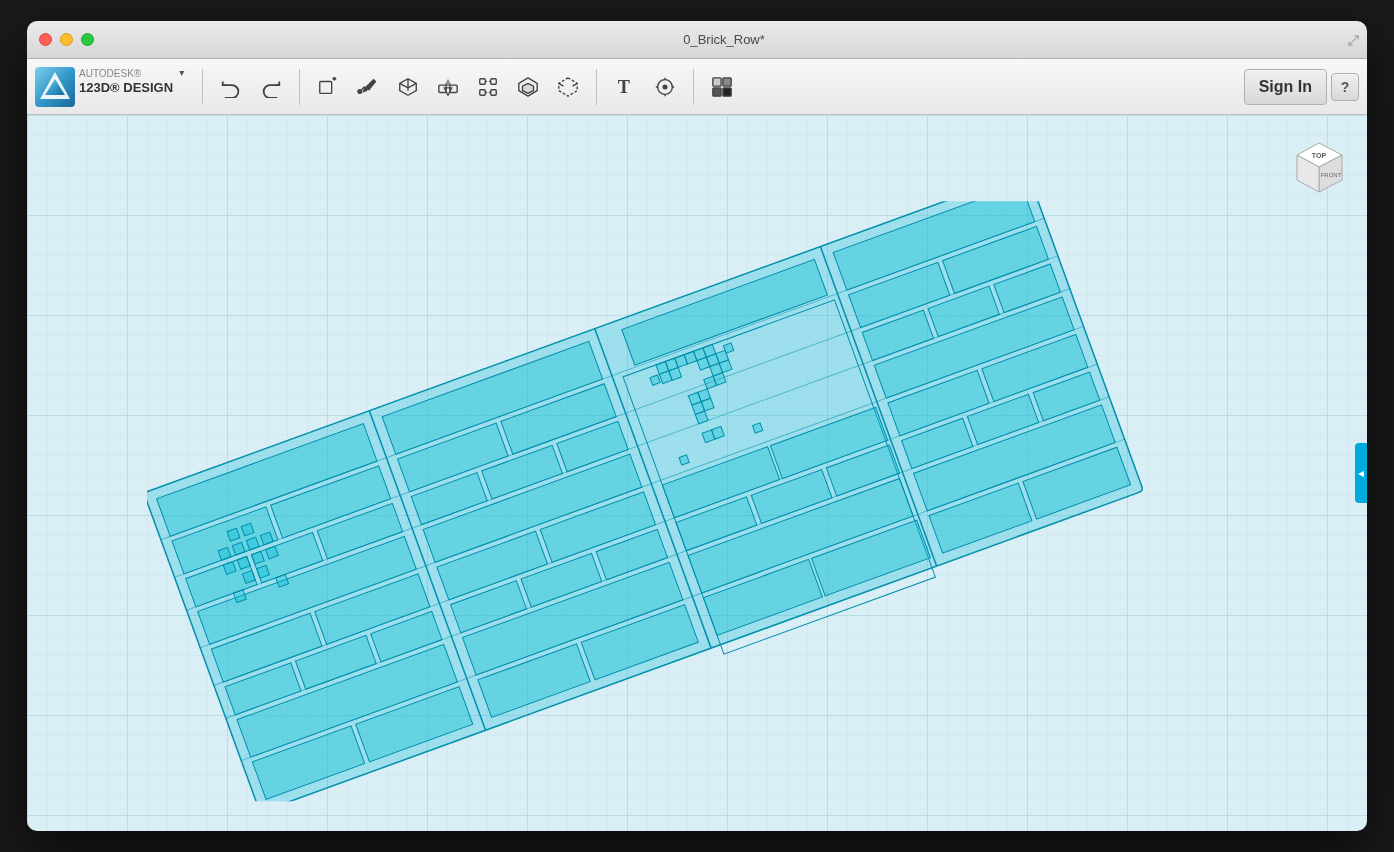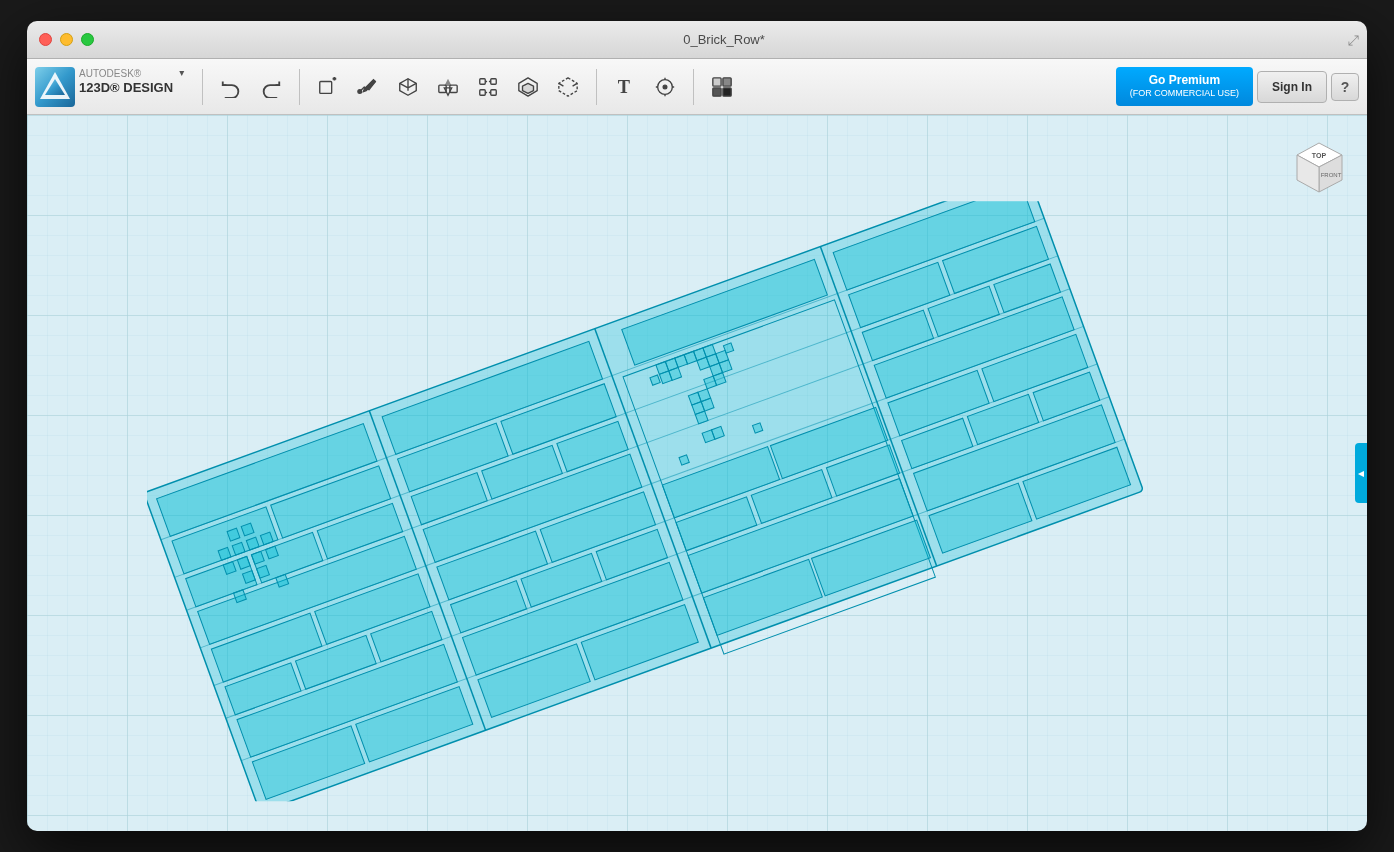--- a/index.html
+++ b/index.html
@@ -158,21 +158,21 @@
       line-height: 1.3;
       text-align: center;
     }
 
     .btn-signin {
       background: linear-gradient(to bottom, #f0f0f0, #d8d8d8);
       color: #333;
       border: 1px solid #b0b0b0;
       border-radius: 4px;
       padding: 8px 14px;
-      font-size: 12px;
+      font-size: 16px;
       font-weight: bold;
       cursor: pointer;
       text-align: right;
     }
 
     .btn-help {
       width: 28px;
       height: 28px;
       background: linear-gradient(to bottom, #f0f0f0, #d8d8d8);
       border: 1px solid #b0b0b0;
@@ -373,24 +373,20 @@
       <svg viewBox="0 0 24 24" fill="none" stroke="#444" stroke-width="1.5">
         <rect x="2" y="2" width="9" height="9" rx="1" fill="#ccc"></rect>
         <rect x="13" y="2" width="9" height="9" rx="1" fill="#888"></rect>
         <rect x="2" y="13" width="9" height="9" rx="1" fill="#555"></rect>
         <rect x="13" y="13" width="9" height="9" rx="1" fill="#222"></rect>
       </svg>
     </div>
 
     <div class="toolbar-spacer"></div>
 
-    <button class="btn-premium">
-      <div>Go Premium</div>
-      <div style="font-size:9px;font-weight:normal;">(FOR COMMERCIAL USE)</div>
-    </button>
 
     <button class="btn-signin">Sign In</button>
 
     <div class="btn-help">?</div>
   </div>
 
   <div class="canvas-area">
 
     <svg class="grid-canvas" xmlns="http://www.w3.org/2000/svg">
       <defs>

